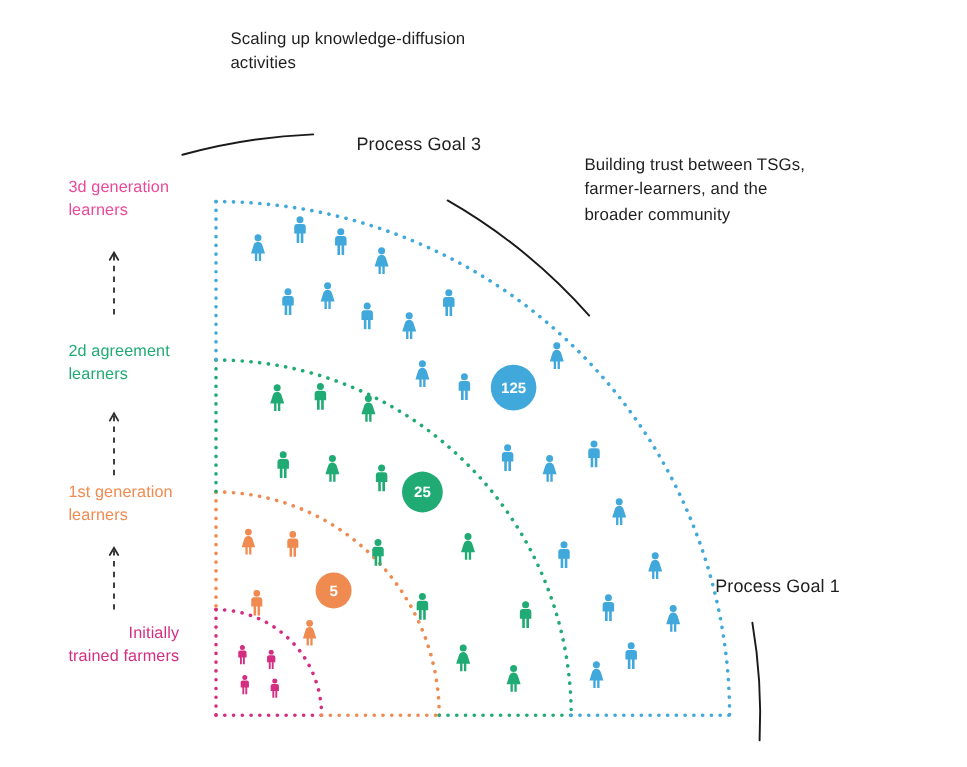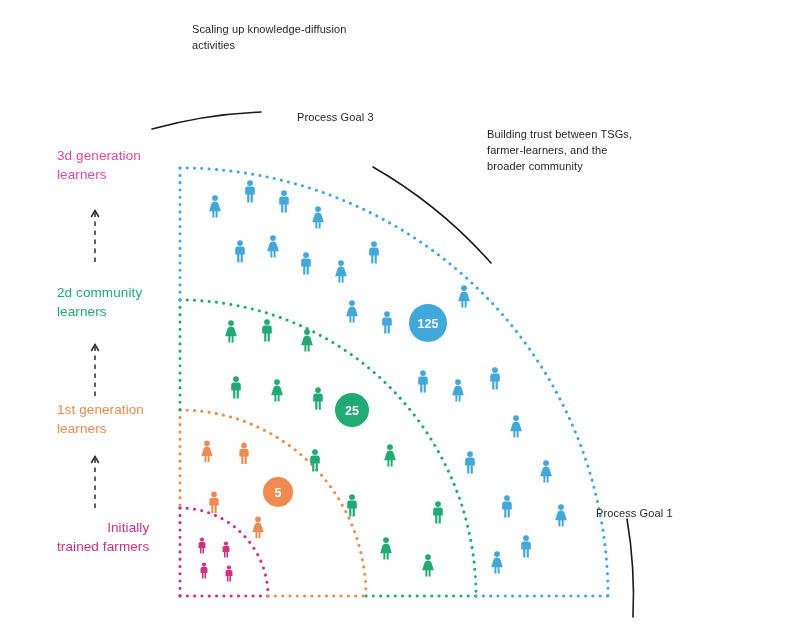--- a/index.html
+++ b/index.html
@@ -2,24 +2,24 @@
 <html><head>
 <meta charset="utf-8">
 <style>
   html,body { margin:0; padding:0; background:#ffffff; }
   .canvas {
     position:relative; width:806px; height:639px; background:#ffffff;
     font-family:"Liberation Sans", sans-serif; color:#1f1f1f; overflow:hidden;
   }
   .canvas svg { position:absolute; left:0; top:0; }
   .txt {
-    position:absolute; white-space:pre-line; font-size:11px; line-height:1.45;
+    position:absolute; white-space:pre-line; font-size:14px; line-height:1.45;
     color:#1f1f1f; letter-spacing:.1px;
   }
-  .goal-name { font-size:11px; }
+  .goal-name { font-size:15px; }
   .gen-label { font-size:13.5px; line-height:1.4; }
   .dotted { fill:none; stroke-width:3; stroke-linecap:round; stroke-dasharray:0.1 7.2; }
   .goal-arc { fill:none; stroke:#1a1a1a; stroke-width:1.6; stroke-linecap:round; }
   .flow-arrow { fill:none; stroke:#2b2b2b; stroke-width:1.5; stroke-dasharray:4.5 4.5; }
   .badge-text {
     fill:#ffffff; font-family:"Liberation Sans", sans-serif; font-weight:bold;
     font-size:12.5px; text-anchor:middle; dominant-baseline:central;
   }
 </style>
 </head>
@@ -127,24 +127,24 @@
   </svg>
 
   <div class="txt" style="left:192px; top:22px;">Scaling up knowledge-diffusion
 activities</div>
   <div class="txt goal-name" style="left:297px; top:110px;">Process Goal 3</div>
 
   <div class="txt" style="left:487px; top:127px;">Building trust between TSGs,
 farmer-learners, and the
 broader community</div>
 
-  <div class="txt goal-name" style="left:596px; top:478px;margin-top:28px;">Process Goal 1</div>
+  <div class="txt goal-name" style="left:596px; top:478px;">Process Goal 1</div>
 
   <div class="txt gen-label" style="left: 57px; top: 147px; color: #ec4899;">3d generation
 learners</div>
-  <div class="txt gen-label" style="left: 57px; top: 284px; color: rgb(33, 171, 116);">2d community
+  <div class="txt gen-label" style="left: 57px; top: 284px; color: rgb(33, 171, 116);">2d agreement
 learners</div>
   <div class="txt gen-label" style="left: 57px; top: 401px; color: rgb(239, 138, 80);">1st generation
 learners</div>
   <div class="txt gen-label" style="left: 57px; top: 519px; color: rgb(212, 46, 130); text-align: right;">Initially
 trained farmers</div>
 
 </div>
 
 </body></html>

